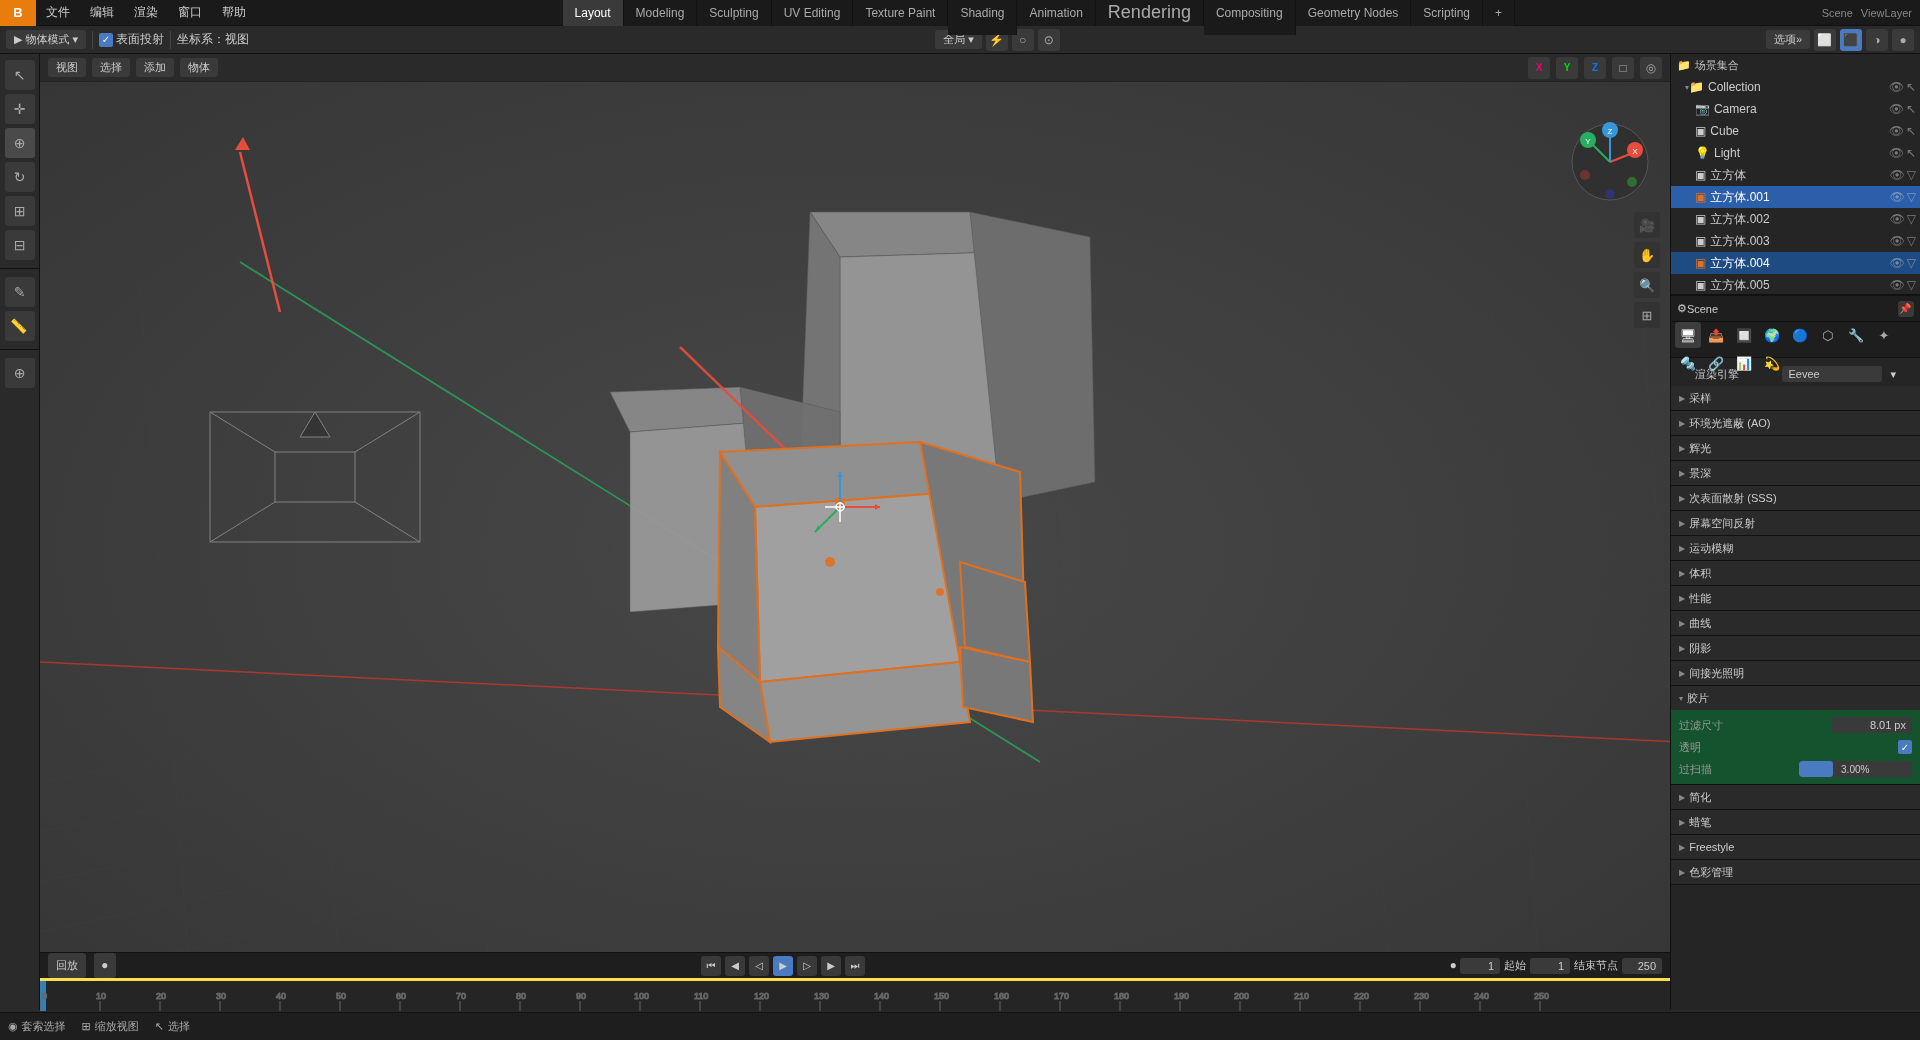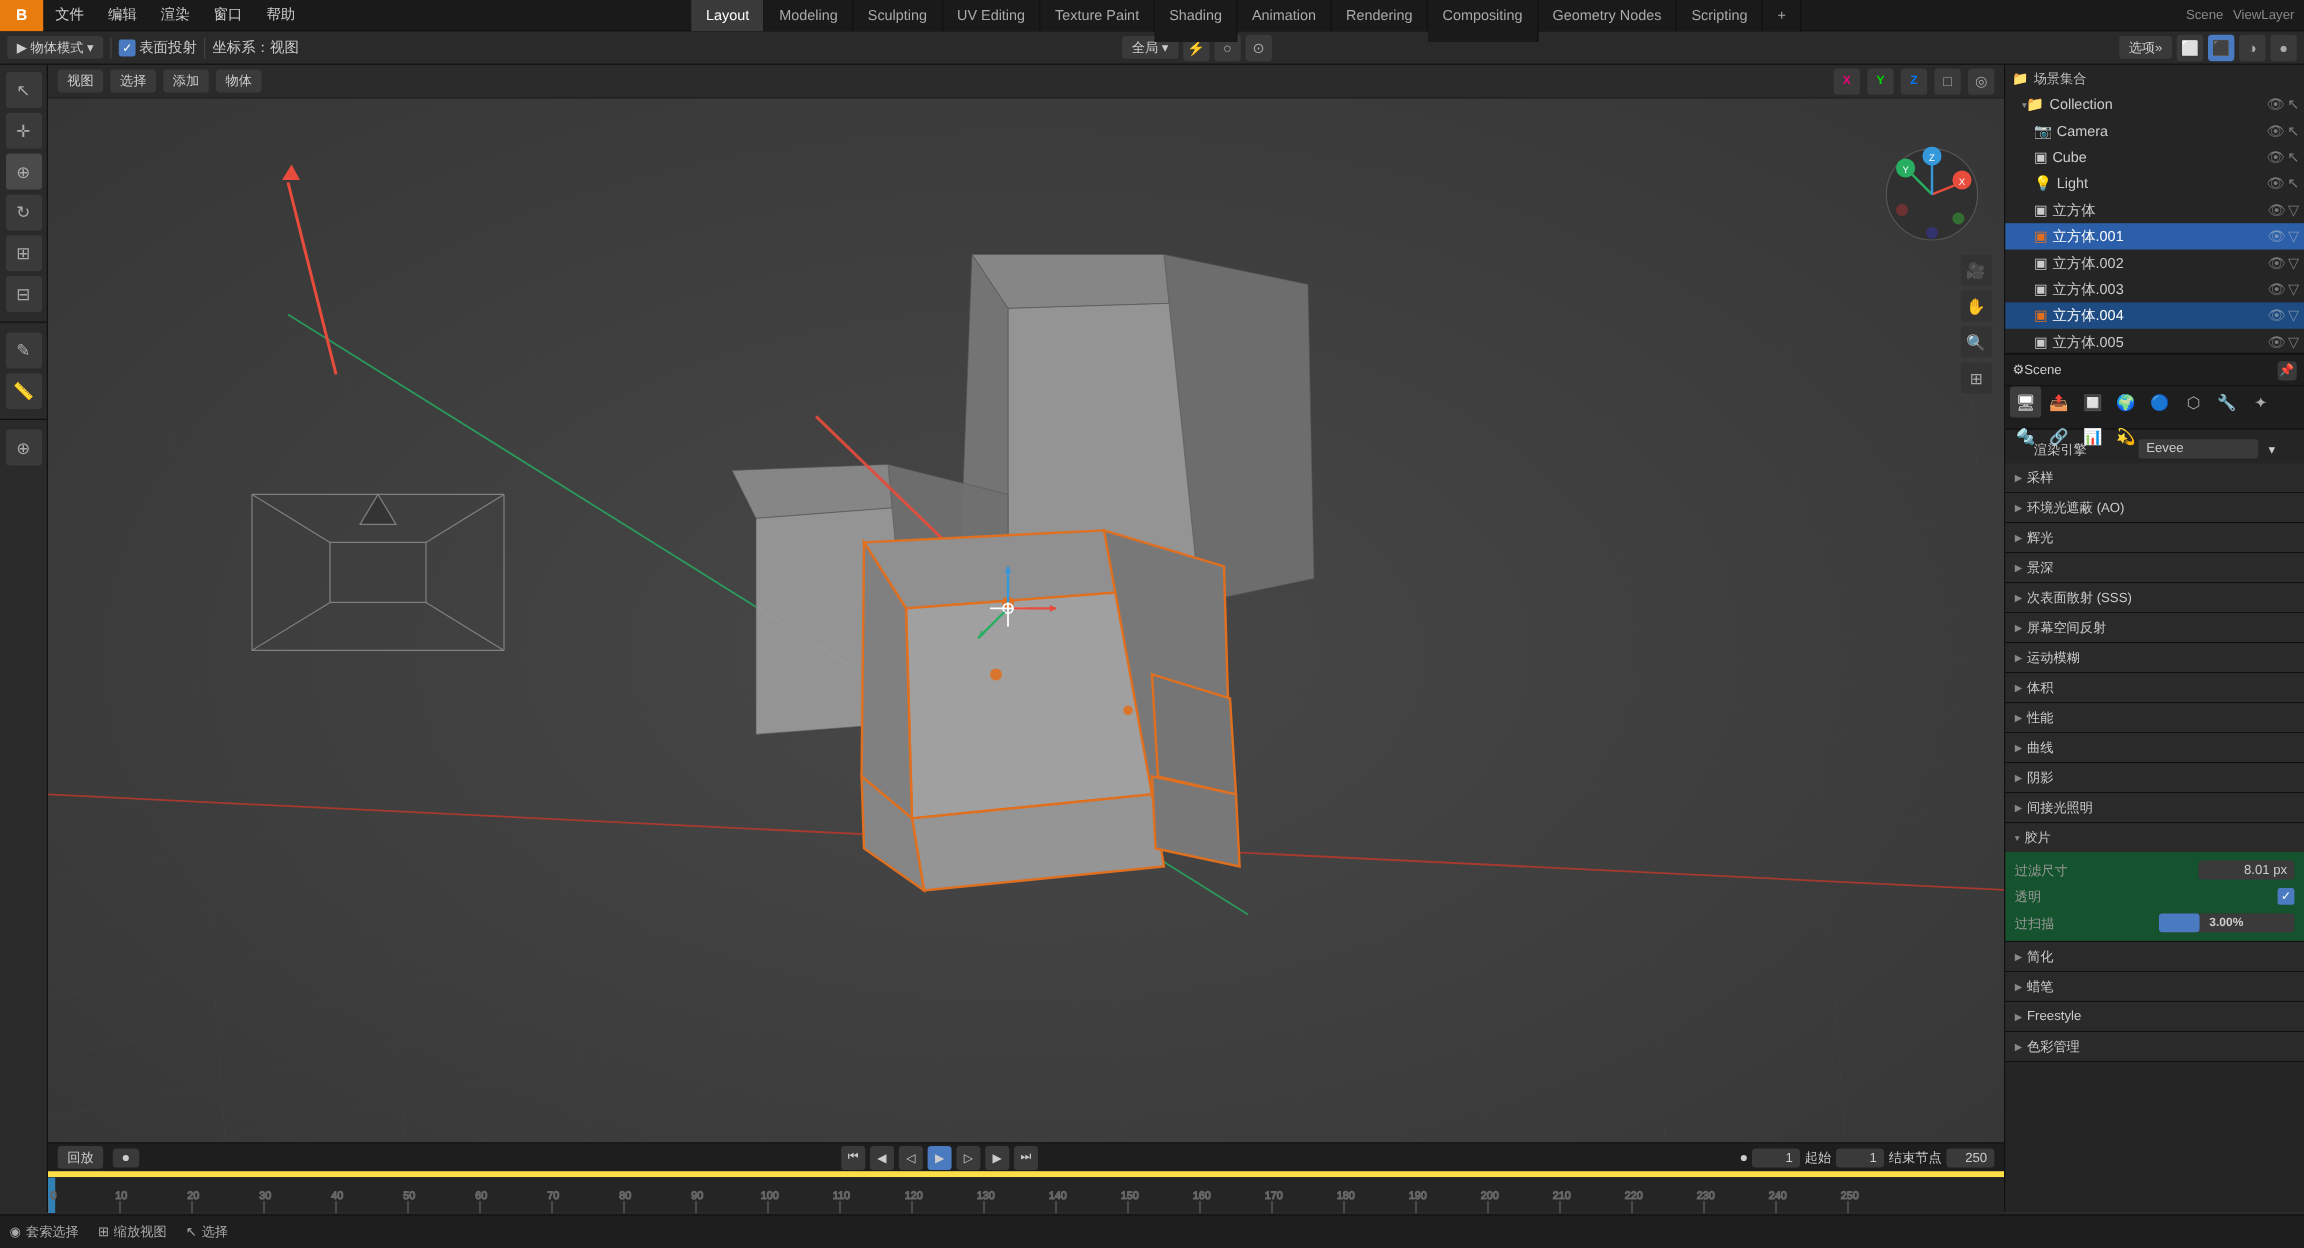--- a/index.html
+++ b/index.html
@@ -314,21 +314,20 @@
       border-radius: 3px;
     }
     .prop-slider-label {
       position: absolute;
       top: 0; left: 0; right: 0; bottom: 0;
       display: flex;
       align-items: center;
       justify-content: center;
       font-size: 10px;
       color: #ccc;
-      font-weight: bold;
     }
 
     .btn-small {
       background: #3a3a3a;
       border: none;
       border-radius: 3px;
       padding: 2px 8px;
       color: #ccc;
       font-size: 11px;
       cursor: pointer;
@@ -481,21 +480,21 @@
   </div>
 
   <div style="flex:1; display:flex; justify-content:center; align-items:center; height:100%;">
     <div class="tab active" style="background: rgb(58, 58, 58); color: rgb(255, 255, 255); padding: 0px 12px; height: 26px; display: flex; align-items: center; cursor: pointer; font-size: 12px; border-right: 1px solid rgb(17, 17, 17);">Layout</div>
     <div class="tab" style="background: rgb(26, 26, 26); color: rgb(170, 170, 170); padding: 0px 12px; height: 26px; display: flex; align-items: center; cursor: pointer; font-size: 12px; border-right: 1px solid rgb(17, 17, 17);">Modeling</div>
     <div class="tab" style="background: rgb(26, 26, 26); color: rgb(170, 170, 170); padding: 0px 12px; height: 26px; display: flex; align-items: center; cursor: pointer; font-size: 12px; border-right: 1px solid rgb(17, 17, 17);">Sculpting</div>
     <div class="tab" style="background: rgb(26, 26, 26); color: rgb(170, 170, 170); padding: 0px 12px; height: 26px; display: flex; align-items: center; cursor: pointer; font-size: 12px; border-right: 1px solid rgb(17, 17, 17);">UV Editing</div>
     <div class="tab" style="background: rgb(26, 26, 26); color: rgb(170, 170, 170); padding: 0px 12px; height: 26px; display: flex; align-items: center; cursor: pointer; font-size: 12px; border-right: 1px solid rgb(17, 17, 17);">Texture Paint</div>
     <div class="tab" style="background: rgb(26, 26, 26); color: rgb(170, 170, 170); padding: 0px 12px; height: 44px; display: flex; align-items: center; cursor: pointer; font-size: 12px; border-right: 1px solid rgb(17, 17, 17);">Shading</div>
     <div class="tab" style="background: rgb(26, 26, 26); color: rgb(170, 170, 170); padding: 0px 12px; height: 26px; display: flex; align-items: center; cursor: pointer; font-size: 12px; border-right: 1px solid rgb(17, 17, 17);">Animation</div>
-    <div class="tab" style="background: rgb(26, 26, 26); color: rgb(170, 170, 170); padding: 0px 12px; height: 26px; display: flex; align-items: center; cursor: pointer; font-size: 12px; border-right: 1px solid rgb(17, 17, 17);">Rendering</div>
+    <div class="tab" style="background: rgb(26, 26, 26); color: rgb(170, 170, 170); padding: 0px 12px; height: 26px; display: flex; align-items: center; cursor: pointer; font-size: 18px; border-right: 1px solid rgb(17, 17, 17);">Rendering</div>
     <div class="tab" style="background: rgb(26, 26, 26); color: rgb(170, 170, 170); padding: 0px 12px; height: 44px; display: flex; align-items: center; cursor: pointer; font-size: 12px; border-right: 1px solid rgb(17, 17, 17);">Compositing</div>
     <div class="tab" style="background: rgb(26, 26, 26); color: rgb(170, 170, 170); padding: 0px 12px; height: 26px; display: flex; align-items: center; cursor: pointer; font-size: 12px; border-right: 1px solid rgb(17, 17, 17);">Geometry Nodes</div>
     <div class="tab" style="background: rgb(26, 26, 26); color: rgb(170, 170, 170); padding: 0px 12px; height: 26px; display: flex; align-items: center; cursor: pointer; font-size: 12px; border-right: 1px solid rgb(17, 17, 17);">Scripting</div>
     <div class="tab" style="background: rgb(26, 26, 26); color: rgb(170, 170, 170); padding: 0px 12px; height: 26px; display: flex; align-items: center; cursor: pointer; font-size: 12px; border-right: 1px solid rgb(17, 17, 17);">+</div>
   </div>
 
   <div style="display:flex; align-items:center; gap:8px; padding-right:8px; font-size:11px;">
     <span style="color:#888;">Scene</span>
     <span style="color:#888;">ViewLayer</span>
   </div>
@@ -727,21 +726,21 @@
     <div id="viewport-right-icons">
       <div class="vp-icon">🎥</div>
       <div class="vp-icon">✋</div>
       <div class="vp-icon">🔍</div>
       <div class="vp-icon">⊞</div>
     </div>
   </div>
 </div>
 
 <div id="timeline-ruler">
-  <div style="display:flex;align-items:center;height:28px;background:#1e1e1e;padding:0 8px;border-bottom:5px solid #fde047;gap:8px;">
+  <div style="display:flex;height:28px;background:#1e1e1e;padding:0 8px;border-bottom:3px solid #fde047;gap:8px;">
     <div class="btn-small">回放</div>
     <div class="btn-small">
       <span>⏺</span>
     </div>
     <div style="flex:1;"></div>
 
     <div id="timeline-controls">
       <div class="play-btn">⏮</div>
       <div class="play-btn">◀</div>
       <div class="play-btn">◁</div>

